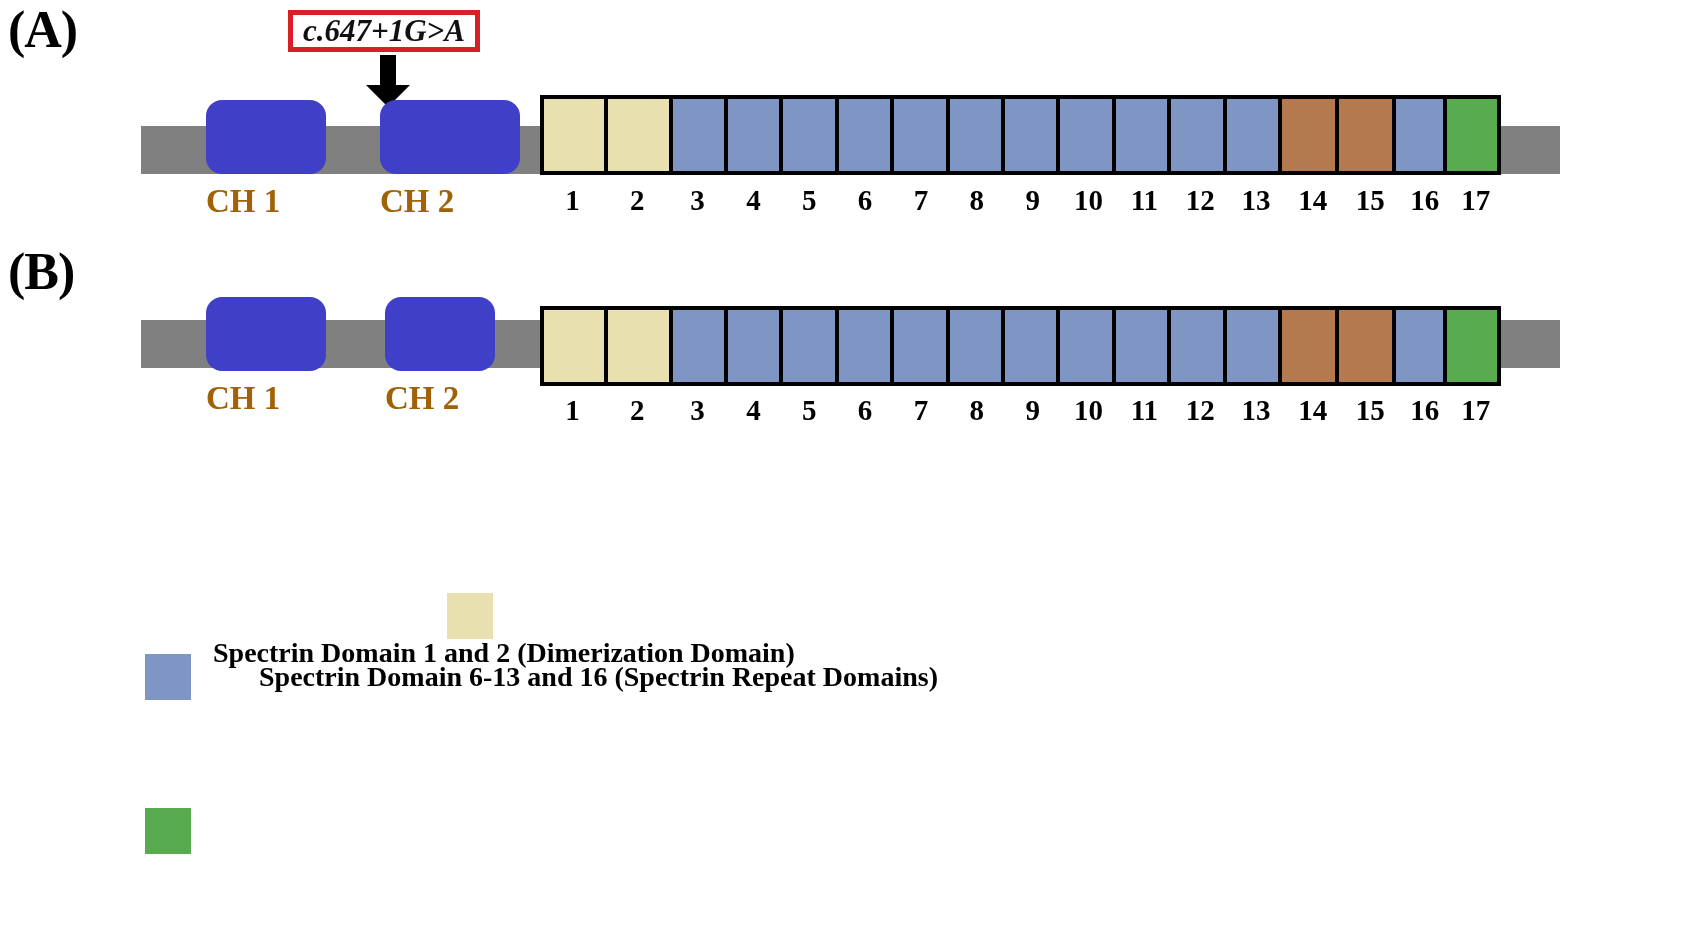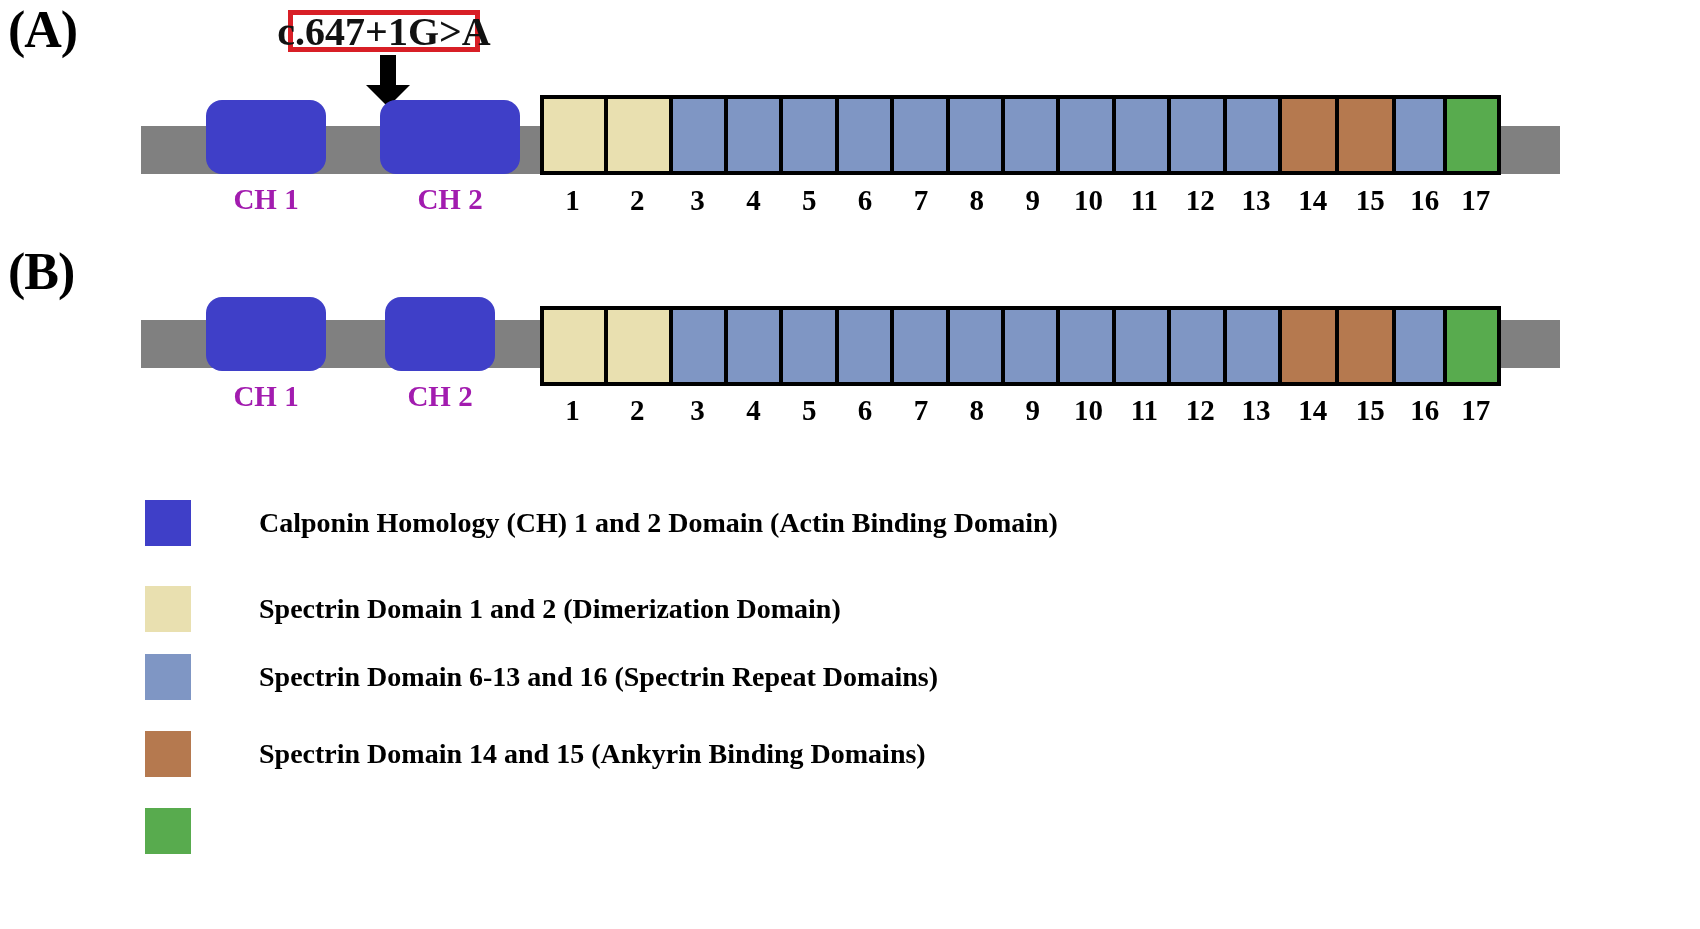--- a/index.html
+++ b/index.html
@@ -10,39 +10,39 @@
 
   
   .panel-letter{position:absolute;font-weight:bold;font-size:52px;color:#000;
                 letter-spacing:-1px;line-height:1;}
 
   
   .backbone{position:absolute;background:#808080;}
 
   
   .ch-box{position:absolute;background:#3f3fc8;border-radius:16px;}
-  .ch-label{position:absolute;font-weight:bold;font-size:29px;color:#a21caf;
-            text-align:center;white-space:nowrap;}
+  .ch-label{position:absolute;font-weight:bold;font-size:33px;color:#a16207;
+            white-space:nowrap;}
 
   
   .spectrin-strip{position:absolute;display:flex;align-items:stretch;
                   border:4px solid #000;background:#000;box-sizing:border-box;}
   .sp-box{border-right:4px solid #000;box-sizing:border-box;}
   .sp-box:last-child{border-right:none;}
 
   .sp-numbers{position:absolute;display:flex;}
   .sp-num{font-weight:bold;font-size:29px;color:#000;text-align:center;
           line-height:1;}
 
   
   .mut-box{position:absolute;border:5px solid #d81f26;background:#ffffff;
            display:flex;align-items:center;justify-content:center;
            box-sizing:border-box;}
-  .mut-text{font-weight:bold;font-size:40px;color:#111;white-space:nowrap;
-            letter-spacing:0px;}
+  .mut-text{font-weight:bold;font-size:31px;color:#111;white-space:nowrap;
+            letter-spacing:0px;font-style:italic;}
   .mut-arrow{position:absolute;}
 
   
   .legend{position:absolute;}
   .legend-row{position:absolute;display:flex;align-items:center;}
   .legend-swatch{width:46px;height:46px;flex:0 0 46px;}
   .legend-text{margin-left:68px;font-weight:bold;font-size:28px;color:#000;
                white-space:nowrap;line-height:1;}
 </style>
 </head>
@@ -149,34 +149,26 @@
       <div class="sp-num" style="flex: 0 0 5.81395%;">11</div>
       <div class="sp-num" style="flex: 0 0 5.81395%;">12</div>
       <div class="sp-num" style="flex: 0 0 5.81395%;">13</div>
       <div class="sp-num" style="flex: 0 0 5.98837%;">14</div>
       <div class="sp-num" style="flex: 0 0 5.98837%;">15</div>
       <div class="sp-num" style="flex: 0 0 5.34884%;">16</div>
       <div class="sp-num" style="flex: 0 0 5.23256%;">17</div>
     </div>
 
   <div class="legend" id="legend" style="left:145px;top:500px;width:1400px;height:400px;">
-      <div class="legend-row" style="top: 0px; left: 0px;">
-        <span class="legend-swatch" style="background: rgb(63, 63, 200);"></span>
-        <span class="legend-text">Calponin Homology (CH) 1 and 2 Domain (Actin Binding Domain)</span>
-      </div>
-      <div class="legend-row" style="top: 86px; left: 0px;">
+      <div class="legend-row" style="top: 93px; left: 0px; flex-direction: column;">
         <span class="legend-swatch" style="background: rgb(233, 224, 176);"></span>
         <span class="legend-text">Spectrin Domain 1 and 2 (Dimerization Domain)</span>
       </div>
       <div class="legend-row" style="top: 154px; left: 0px;">
         <span class="legend-swatch" style="background: rgb(127, 150, 196);"></span>
         <span class="legend-text">Spectrin Domain 6-13 and 16 (Spectrin Repeat Domains)</span>
-      </div>
-      <div class="legend-row" style="top: 231px; left: 0px;">
-        <span class="legend-swatch" style="background: rgb(181, 121, 79);"></span>
-        <span class="legend-text">Spectrin Domain 14 and 15 (Ankyrin Binding Domains)</span>
       </div>
       <div class="legend-row" style="top: 308px; left: 0px;">
         <span class="legend-swatch" style="background: rgb(88, 171, 78);"></span>
       </div>
     </div>
 
 </div>
 
 </body></html>

